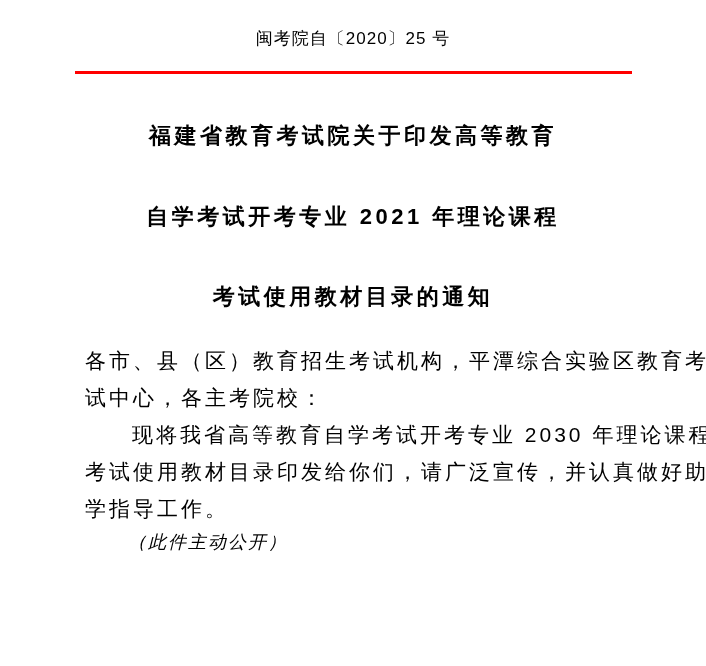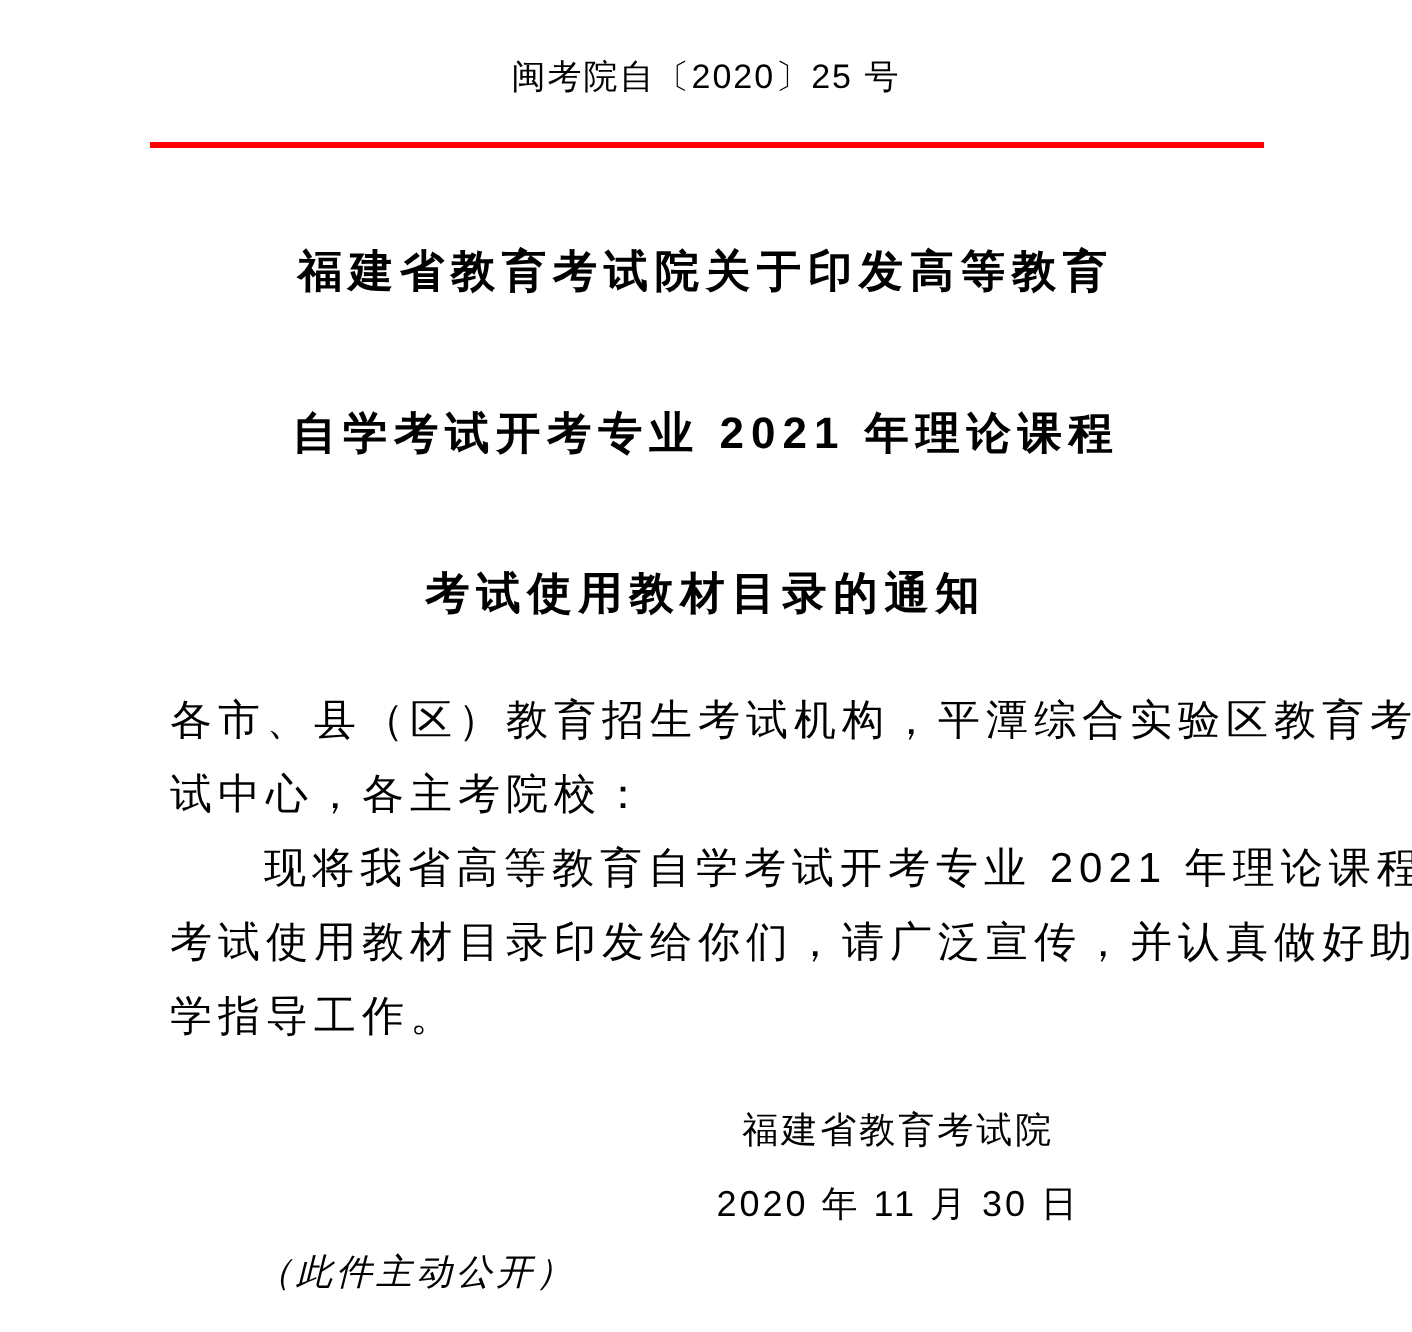--- a/index.html
+++ b/index.html
@@ -98,25 +98,21 @@
 
   <h1 class="title">
     <span class="title-line">福建省教育考试院关于印发高等教育</span>
     <span class="title-line">自学考试开考专业 2021 年理论课程</span>
     <span class="title-line">考试使用教材目录的通知</span>
   </h1>
 
   <div class="body-text">
     <span class="body-line">各市、县（区）教育招生考试机构，平潭综合实验区教育考</span>
     <span class="body-line">试中心，各主考院校：</span>
-    <span class="body-line indent">现将我省高等教育自学考试开考专业 2021 年理论课程</span>
+    <span class="body-line indent">现将我省高等教育自学考试开考专业 2030 年理论课程</span>
     <span class="body-line">考试使用教材目录印发给你们，请广泛宣传，并认真做好助</span>
     <span class="body-line">学指导工作。</span>
   </div>
 
-  <div class="signature-block">
-    <div>福建省教育考试院</div>
-    <div>2020 年 11 月 30 日</div>
-  </div>
 
   <div class="public-note">（此件主动公开）</div>
 
 </div>
 
 </body></html>

